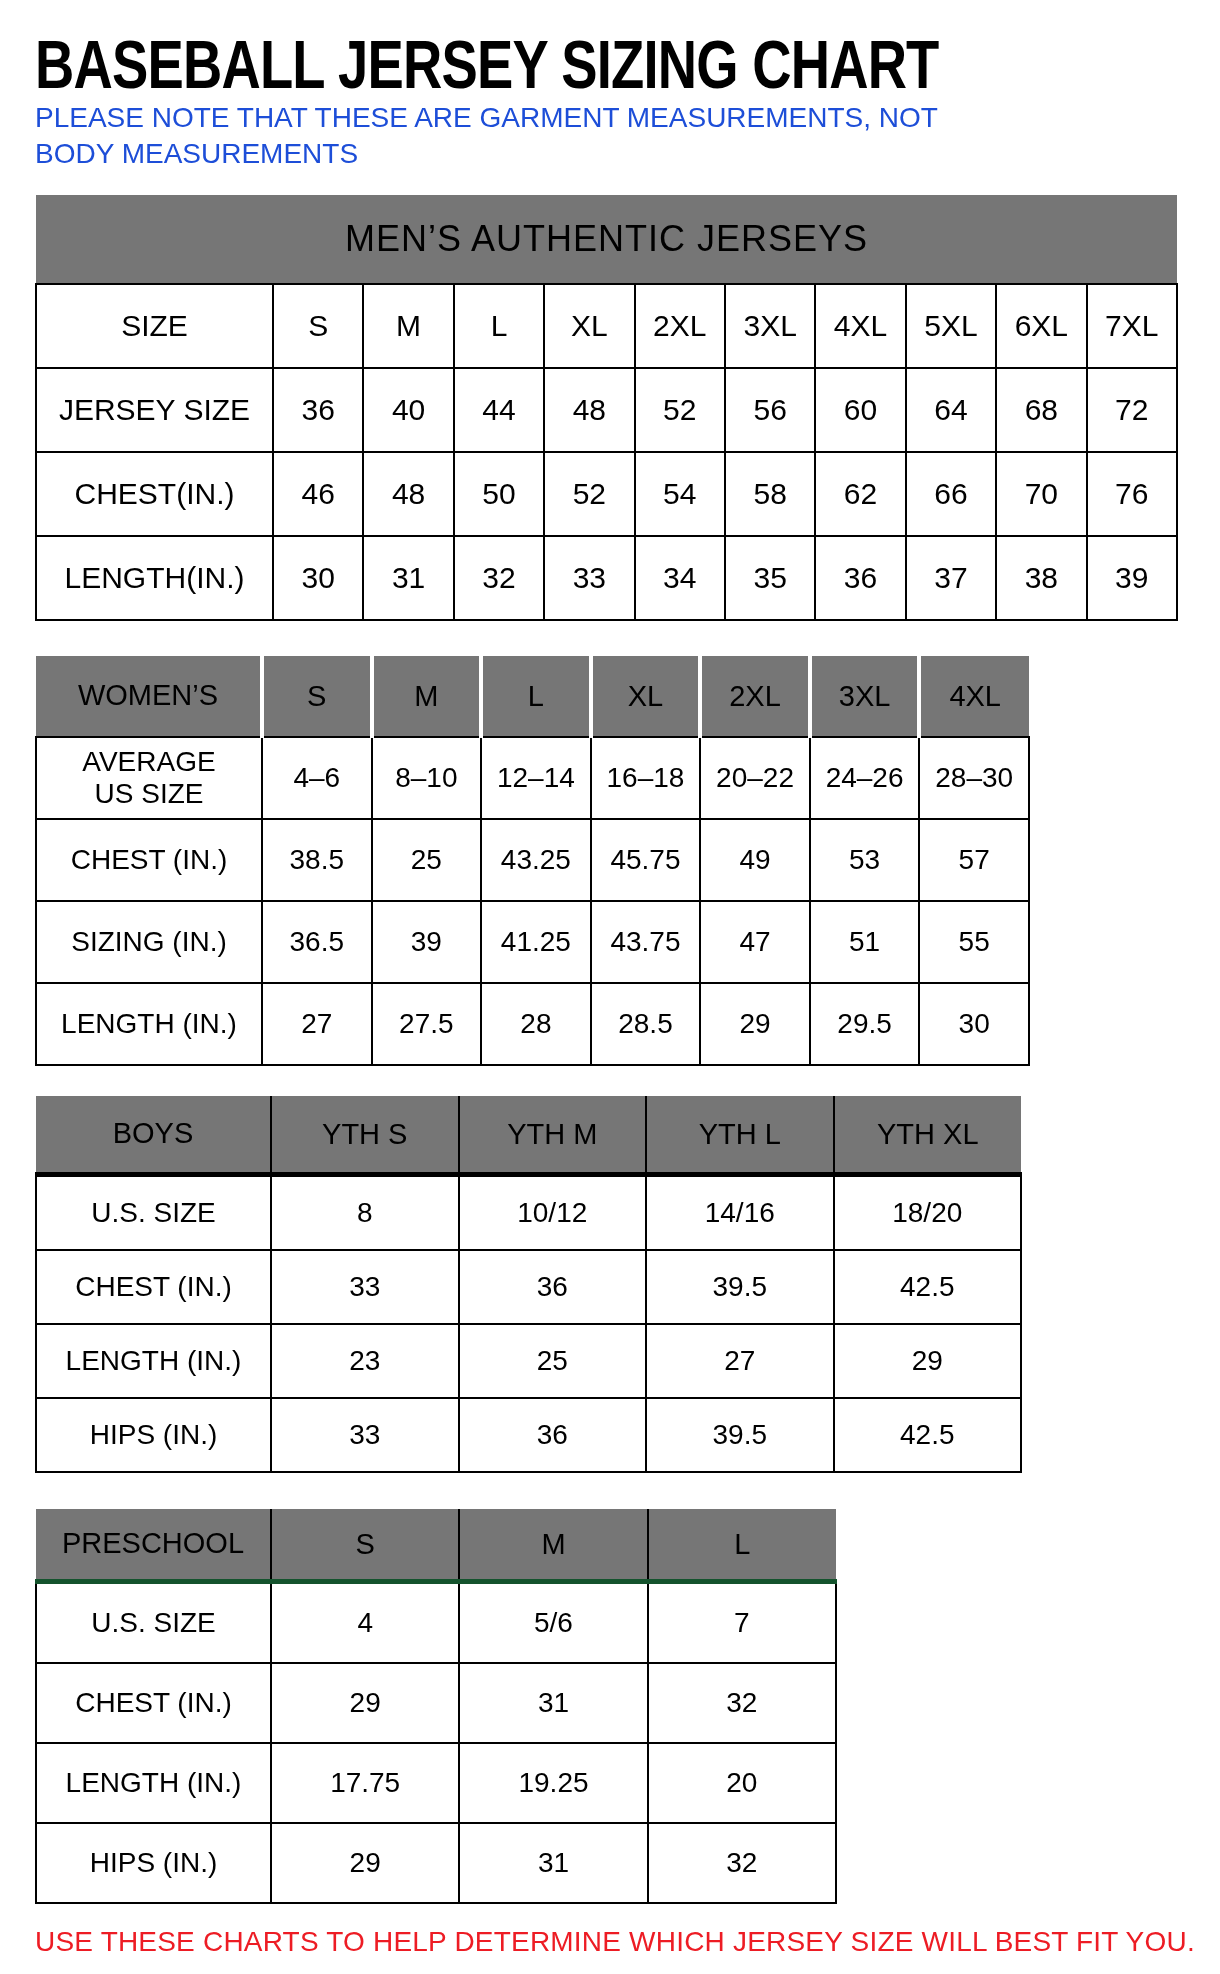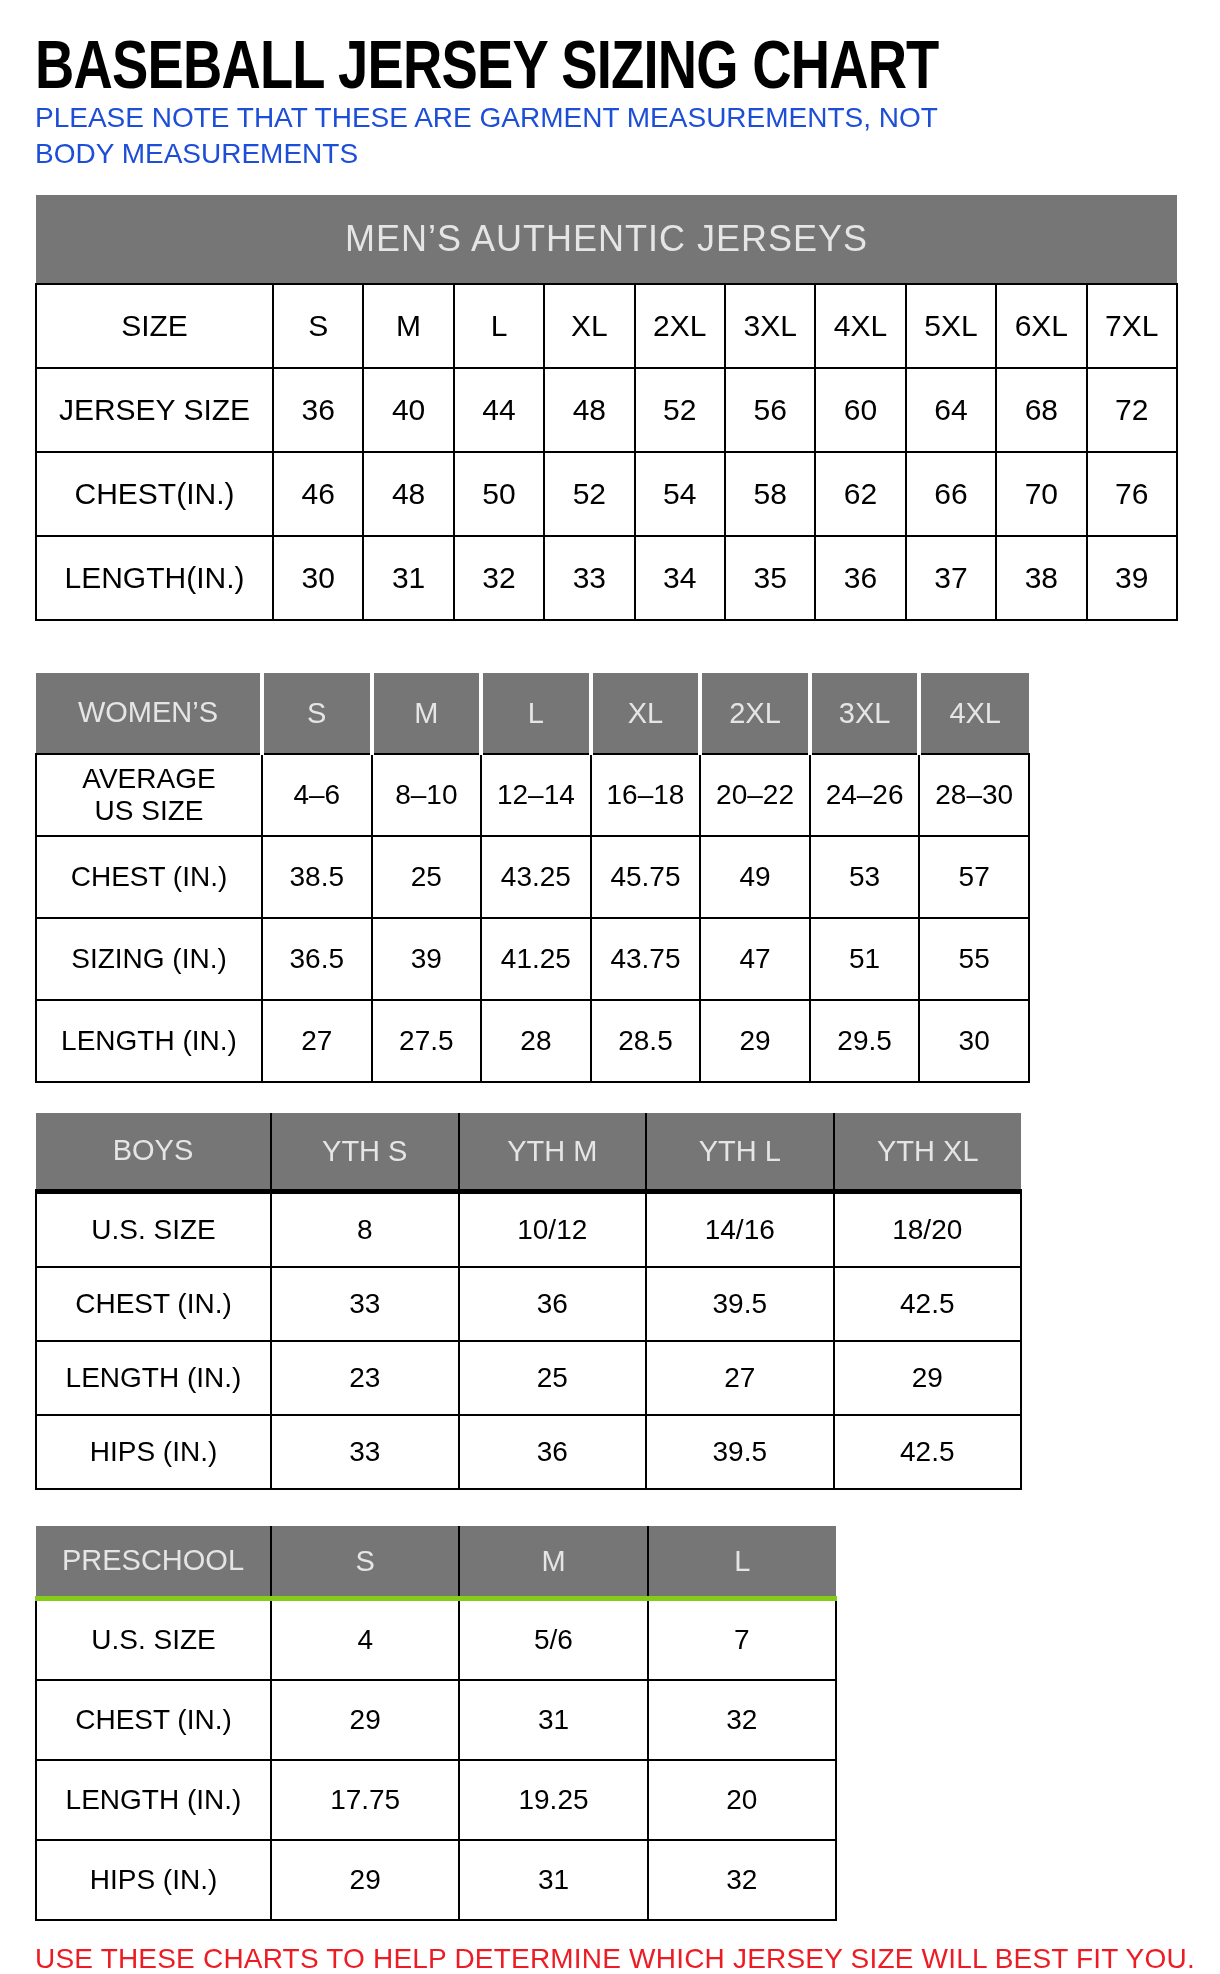--- a/index.html
+++ b/index.html
@@ -46,49 +46,49 @@
     vertical-align: middle;
     padding: 0;
     font-weight: 400;
     overflow: hidden;
   }
   .tbl .lbl { white-space: pre-line; line-height: 1.15; }
 
   
   .tbl thead th {
     background: #767676;
-    color: #e5e5e5;
+    color: #000000;
     border-top: none;
   }
   .tbl thead th:first-child { border-left: none; }
   .tbl thead th:last-child { border-right: none; }
 
   
   .tbl-mens { width: 1143px; font-size: 30px; margin-top: 24px; }
   .tbl-mens col.c0 { width: 237px; }
   .tbl-mens thead th.banner { height: 88px; font-size: 36px; letter-spacing: 1px; }
   .tbl-mens tbody td { height: 82px; }
 
   
-  .tbl-womens { width: 995px; font-size: 28px; margin-top: 52px; }
+  .tbl-womens { width: 995px; font-size: 28px; margin-top: 35px; }
   .tbl-womens col.c0 { width: 226px; }
   .tbl-womens thead th { height: 80px; font-size: 29px; }
   .tbl-womens thead th + th { border-left: 4px solid #ffffff; }
   .tbl-womens tbody td { height: 80px; }
 
   
   .tbl-boys { width: 987px; font-size: 28px; margin-top: 30px; }
   .tbl-boys col.c0 { width: 235px; }
   .tbl-boys thead th { height: 76px; font-size: 29px; border-bottom: 5px solid #000; }
   .tbl-boys tbody td { height: 72px; }
 
   
   .tbl-preschool { width: 802px; font-size: 28px; margin-top: 36px; }
   .tbl-preschool col.c0 { width: 235px; }
-  .tbl-preschool thead th { height: 70px; font-size: 29px; border-bottom: 5px solid #84cc16; }
+  .tbl-preschool thead th { height: 70px; font-size: 29px; border-bottom: 5px solid #14532d; }
   .tbl-preschool tbody td { height: 78px; }
 
   p.footer {
     margin: 22px 0 0 0;
     font-size: 28px;
     letter-spacing: 0.2px;
     color: #ED1C24;
     white-space: nowrap;
   }
 </style>

